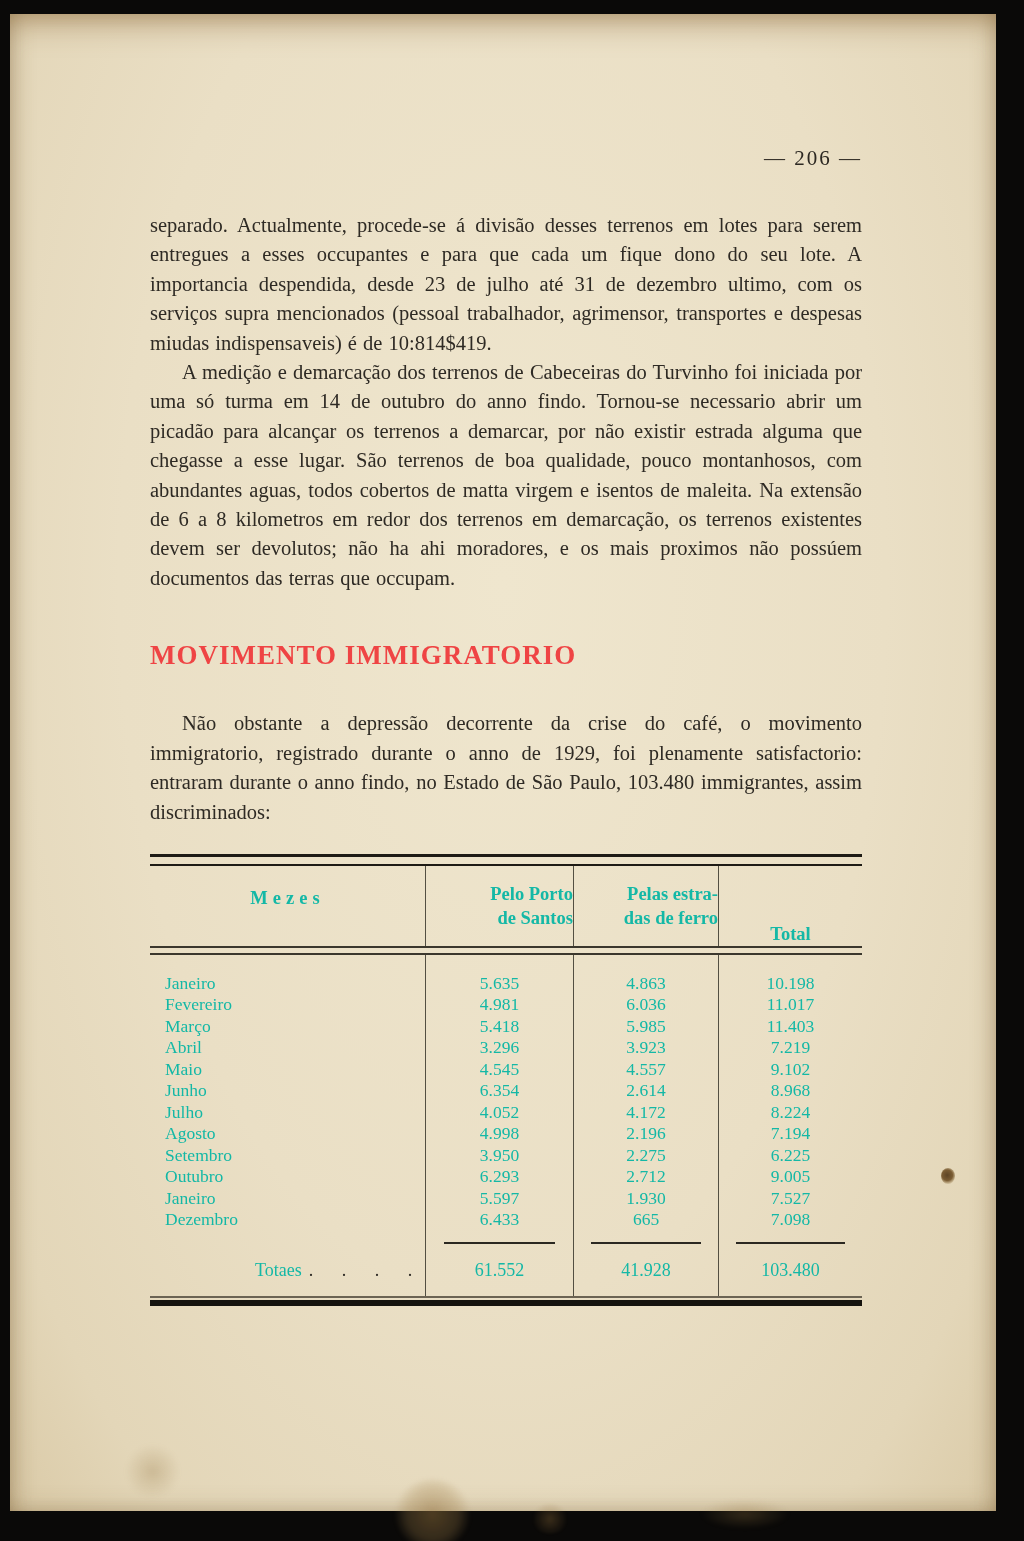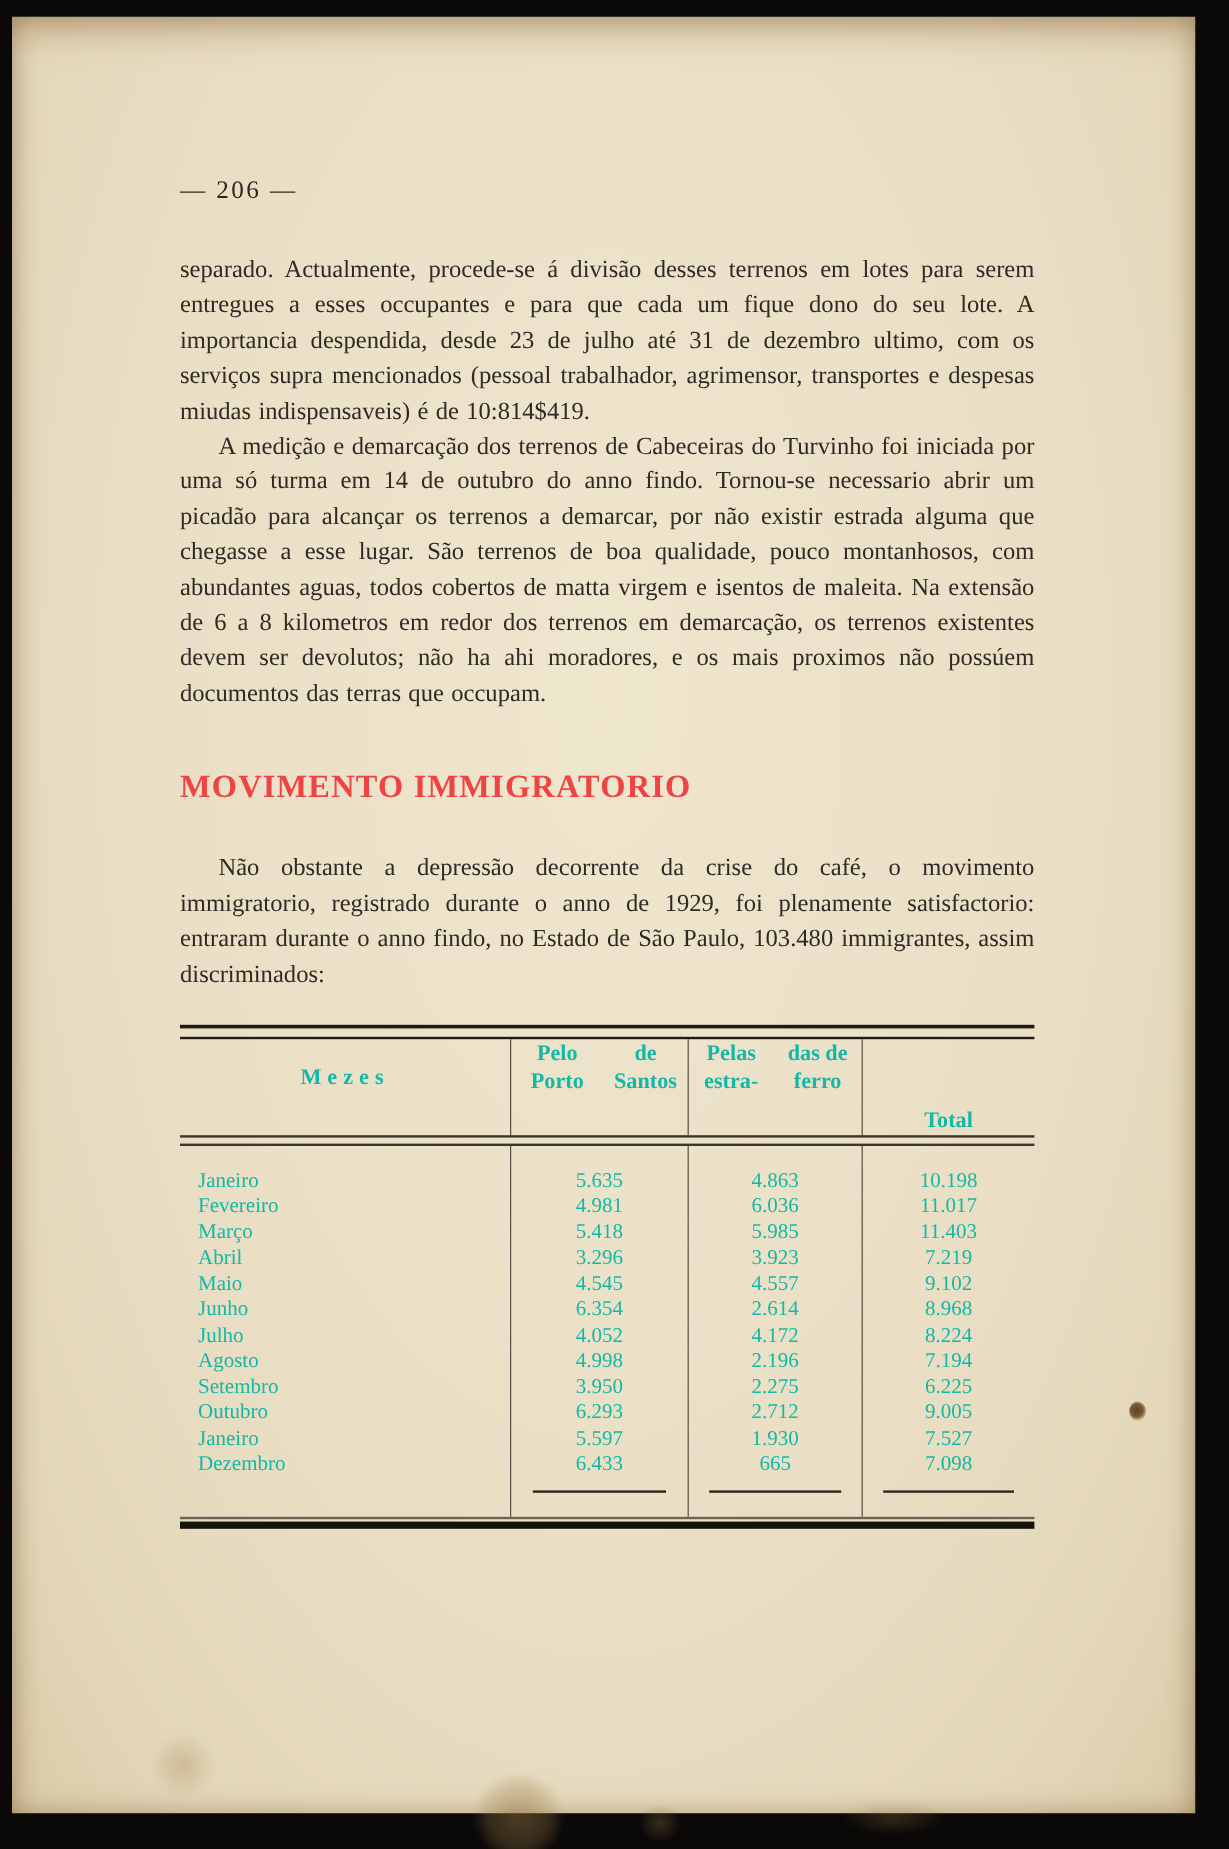--- a/index.html
+++ b/index.html
@@ -42,21 +42,21 @@
     left:690px;top:1485px;width:90px;height:30px;
     background:radial-gradient(ellipse, rgba(150,118,65,.3) 0%, rgba(150,118,65,0) 70%);
     filter:blur(2px);
   }
 
   .content{
     position:absolute;left:150px;top:146px;width:712px;
     color:#2e2a24;
   }
   .pageno{
-    text-align:left;font-size:21px;letter-spacing:2px;
+    text-align:right;font-size:21px;letter-spacing:2px;
     margin:0 0 40px 0;color:#2c2822;
   }
   p.body{
     font-size:20.5px;line-height:29.4px;text-align:justify;
     margin:0;word-spacing:1px;
   }
   p.indent{text-indent:32px;}
   h1.section{
     font-size:27px;font-weight:bold;letter-spacing:1px;
     margin:47px 0 38px 0;color:#ef4444;
@@ -72,21 +72,21 @@
   .rule-double-thin{
     height:5px;
     border-top:2px solid #3b372d;
     border-bottom:2px solid #3b372d;
   }
   .grid{display:grid;grid-template-columns:275px 148px 145px 144px;}
   .v{border-left:1.5px solid rgba(45,42,33,.8);}
   .hdr{min-height:80px;font-weight:bold;font-size:18.5px;line-height:24px;}
   .hdr .c1{display:flex;align-items:flex-start;justify-content:center;padding-top:20px;
            letter-spacing:5px;}
-  .hdr .c2,.hdr .c3{display:flex;align-items:flex-start;justify-content:center;text-align:center;}
+  .hdr .c2,.hdr .c3{display:flex;flex-direction:column;align-items:flex-end;justify-content:center;text-align:center;}
   .hdr .c4{display:flex;align-items:flex-end;justify-content:center;}
   .spacer-row > div{height:18px;}
   .rows .cell{height:21.5px;font-size:17.5px;line-height:21.5px;flex-direction:column;}
   .cell-month{display:flex;align-items:baseline;padding-left:8px;overflow:hidden;}
   .cell-month .dots{flex:1;overflow:hidden;white-space:nowrap;margin-left:7px;color:#33302a;}
   .cell-month .dots::after{content:". . . . . . . . . . . . . . . . . . . .";letter-spacing:9px;}
   .cell-num{text-align:center;}
   .sumline-row > div{height:23px;position:relative;}
   .sumline-row .sum::after{
     content:"";position:absolute;left:12%;right:12%;top:11px;
@@ -272,20 +272,29 @@
   </div>
 </div>
 
     <div class="grid sumline-row">
       <div></div>
         <div class="v sum"></div>
         <div class="v sum"></div>
         <div class="v sum"></div>
     </div>
 
+    <div class="grid totals-row">
+      <div class="cell-month">
+        <span>Totaes</span>
+        <span class="dots"></span>
+      </div>
+      <div class="cell-num v">61.552</div>
+      <div class="cell-num v">41.928</div>
+      <div class="cell-num v">103.480</div>
+    </div>
 
     <div class="grid bottom-spacer">
       <div></div>
         <div class="v"></div>
         <div class="v"></div>
         <div class="v"></div>
     </div>
 
     <div class="rule-bottom">
       <div class="thin"></div>

